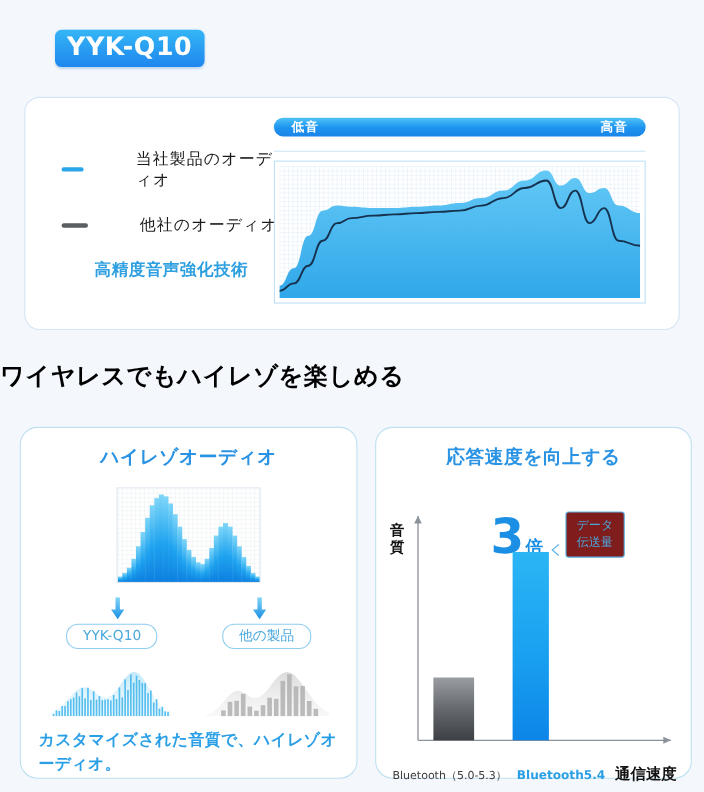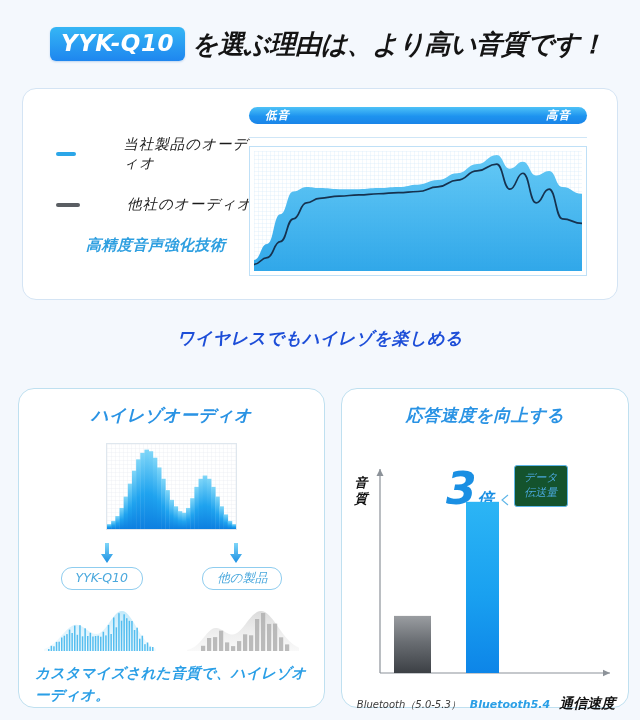--- a/index.html
+++ b/index.html
@@ -3,21 +3,21 @@
 <meta charset="utf-8">
 <style>
   html,body{margin:0;padding:0;}
   body{
     width:640px;height:720px;
     background:#f4f8fd;
     font-family:"DejaVu Sans","Liberation Sans",sans-serif;
     overflow:hidden;
     position:relative;
   }
-  .page{width:640px;height:682px;position:relative;font-style:italic;}
+  .page{width:640px;height:682px;position:relative;}
 
   
   .header{
     display:flex;align-items:center;
     padding:18px 0 0 50px;
     height:52px;
   }
   .badge{
     display:inline-flex;align-items:center;justify-content:center;
     background:linear-gradient(180deg,#35b6f5 0%,#1e86ef 100%);
@@ -73,22 +73,22 @@
   .tone-rule{
     position:absolute;left:226px;top:48px;width:338px;height:1px;background:#cfe6f7;
   }
   .spectrum-frame{
     position:absolute;left:226px;top:57px;width:338px;height:130px;
     border:1px solid #bfe0f7;background:#ffffff;box-sizing:border-box;padding:4px;
   }
 
   
   .mid-heading{
-    position:absolute;left:0;top:327px;width:640px;text-align:center;
-    font-size:17px;font-weight:bold;color:#1d4ed8;letter-spacing:0.5px;
+    position:absolute;left:0;top:327px;width:640px;
+    font-size:22px;font-weight:bold;color:#000000;letter-spacing:0.5px;
   }
 
   
   .panel-bl{
     position:absolute;left:18px;top:388px;width:307px;height:320px;
     border-color:#bfe0f0;border-radius:16px;
   }
   .panel-br{
     position:absolute;left:341px;top:388px;width:288px;height:320px;
     border-color:#bfe0f0;border-radius:16px;
@@ -131,40 +131,39 @@
   }
   .multiplier{
     position:absolute;left:104px;top:40px;
     color:#1a8fe3;font-weight:bold;white-space:nowrap;
   }
   .multiplier .num{font-size:44px;line-height:1;}
   .multiplier .unit{font-size:16px;margin-left:1px;}
   .data-box{
     position:absolute;left:172px;top:38px;
     border:1px solid #5fb6e8;border-radius:3px;
-    padding:5px 9px;text-align:center;background:#14532d;
+    padding:5px 9px;text-align:center;background:#7f1d1d;
     color:#4aa8dd;font-size:11px;line-height:1.35;
   }
   .xlabels{
     position:absolute;left:0;top:268px;width:288px;
     display:flex;align-items:baseline;justify-content:center;gap:9px;
     white-space:nowrap;
   }
   .xl-gray{font-size:10px;color:#3a3a3a;}
   .xl-blue{font-size:11px;color:#2b9fe6;font-weight:bold;}
   .xl-black{font-size:14px;color:#111;font-weight:bold;text-align:right;}
 </style>
 </head>
 <body>
 
 <div class="page">
 
   <div class="header">
     <span class="badge">YYK-Q10</span>
-    <span class="headline">を選ぶ理由は、より高い音質です！</span>
   </div>
 
   <div class="panel panel-top">
 
     <div class="legend">
       <div class="legend-row">
         <span class="legend-dash blue"></span>
         <span class="legend-label">当社製品のオーディオ</span>
       </div>
       <div class="legend-row">

